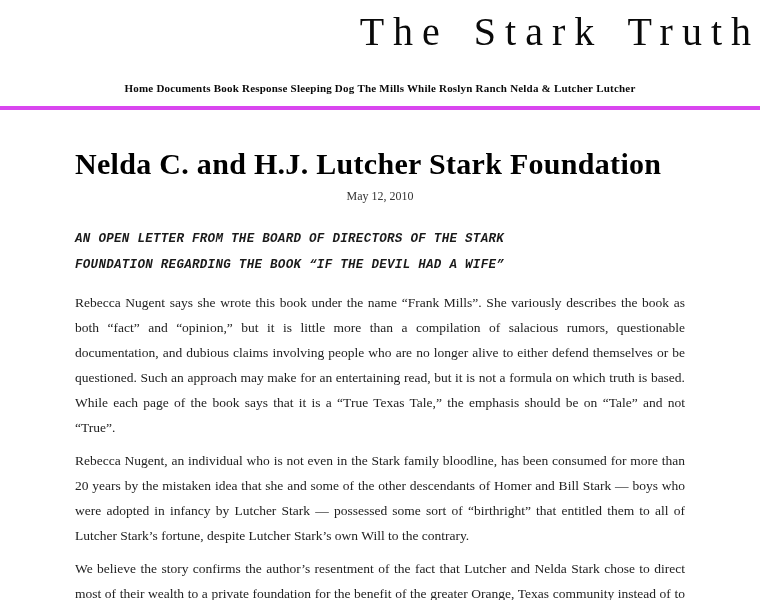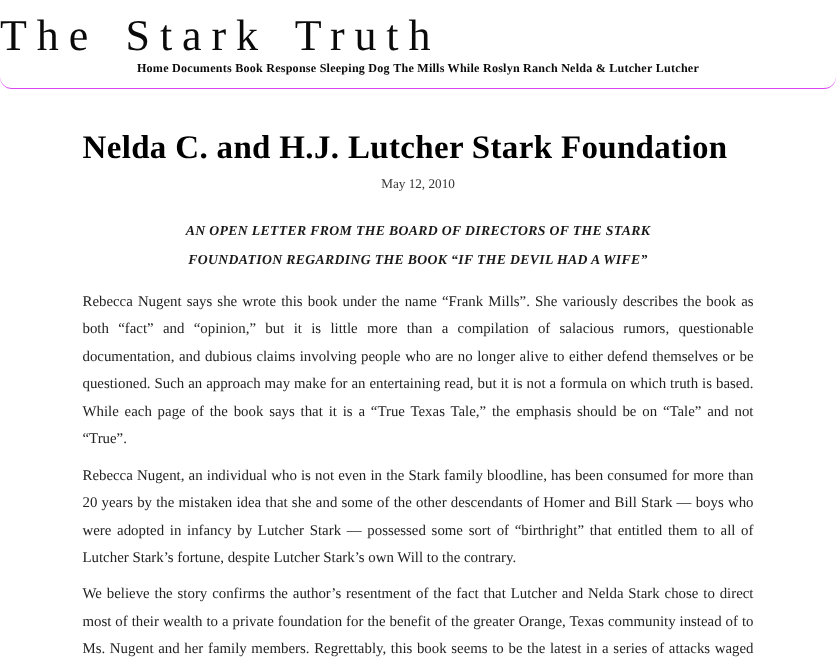--- a/index.html
+++ b/index.html
@@ -8,39 +8,38 @@
     background: #ffffff;
   }
   body {
     width: 760px;
     height: 600px;
     overflow: hidden;
     font-family: "Liberation Serif", serif;
     color: #222;
   }
   .site-header {
-    text-align: left;
+    text-align: right;
     padding-top: 10px;
     padding-bottom: 12px;
-    border-bottom: 1px solid #d946ef;
-    border-radius: 11px;
+    border-bottom: 4px solid #d946ef;
   }
   .site-title {
     display: inline-block;
     font-size: 40px;
     line-height: 44px;
     font-weight: 400;
     color: #0a0a0a;
     letter-spacing: 9px;
     word-spacing: 6px;
     text-decoration: none;
     cursor: pointer;
   }
   .site-nav {
-    margin-top: 2px;
+    margin-top: 28px;
     display: flex;
     justify-content: center;
     gap: 3px;
   }
   .site-nav a {
     font-size: 11px;
     font-weight: 700;
     color: #0a0a0a;
     text-decoration: none;
     letter-spacing: 0.2px;
@@ -62,27 +61,27 @@
   }
   .article-date {
     margin-top: 9px;
     text-align: center;
     font-size: 12px;
     color: #333;
   }
   .open-letter {
     margin-top: 22px;
     margin-bottom: 12px;
-    text-align: center;
     font-size: 12.5px;
     line-height: 26px;
     font-weight: 700;
     font-style: italic;
     color: #1a1a1a;
     letter-spacing: 0.3px;
+    font-family: Liberation Mono, monospace;
   }
   .body-para {
     margin: 0 0 8px 0;
     font-size: 13.5px;
     line-height: 25px;
     text-align: justify;
     color: #222;
   }
 </style>
 </head>

